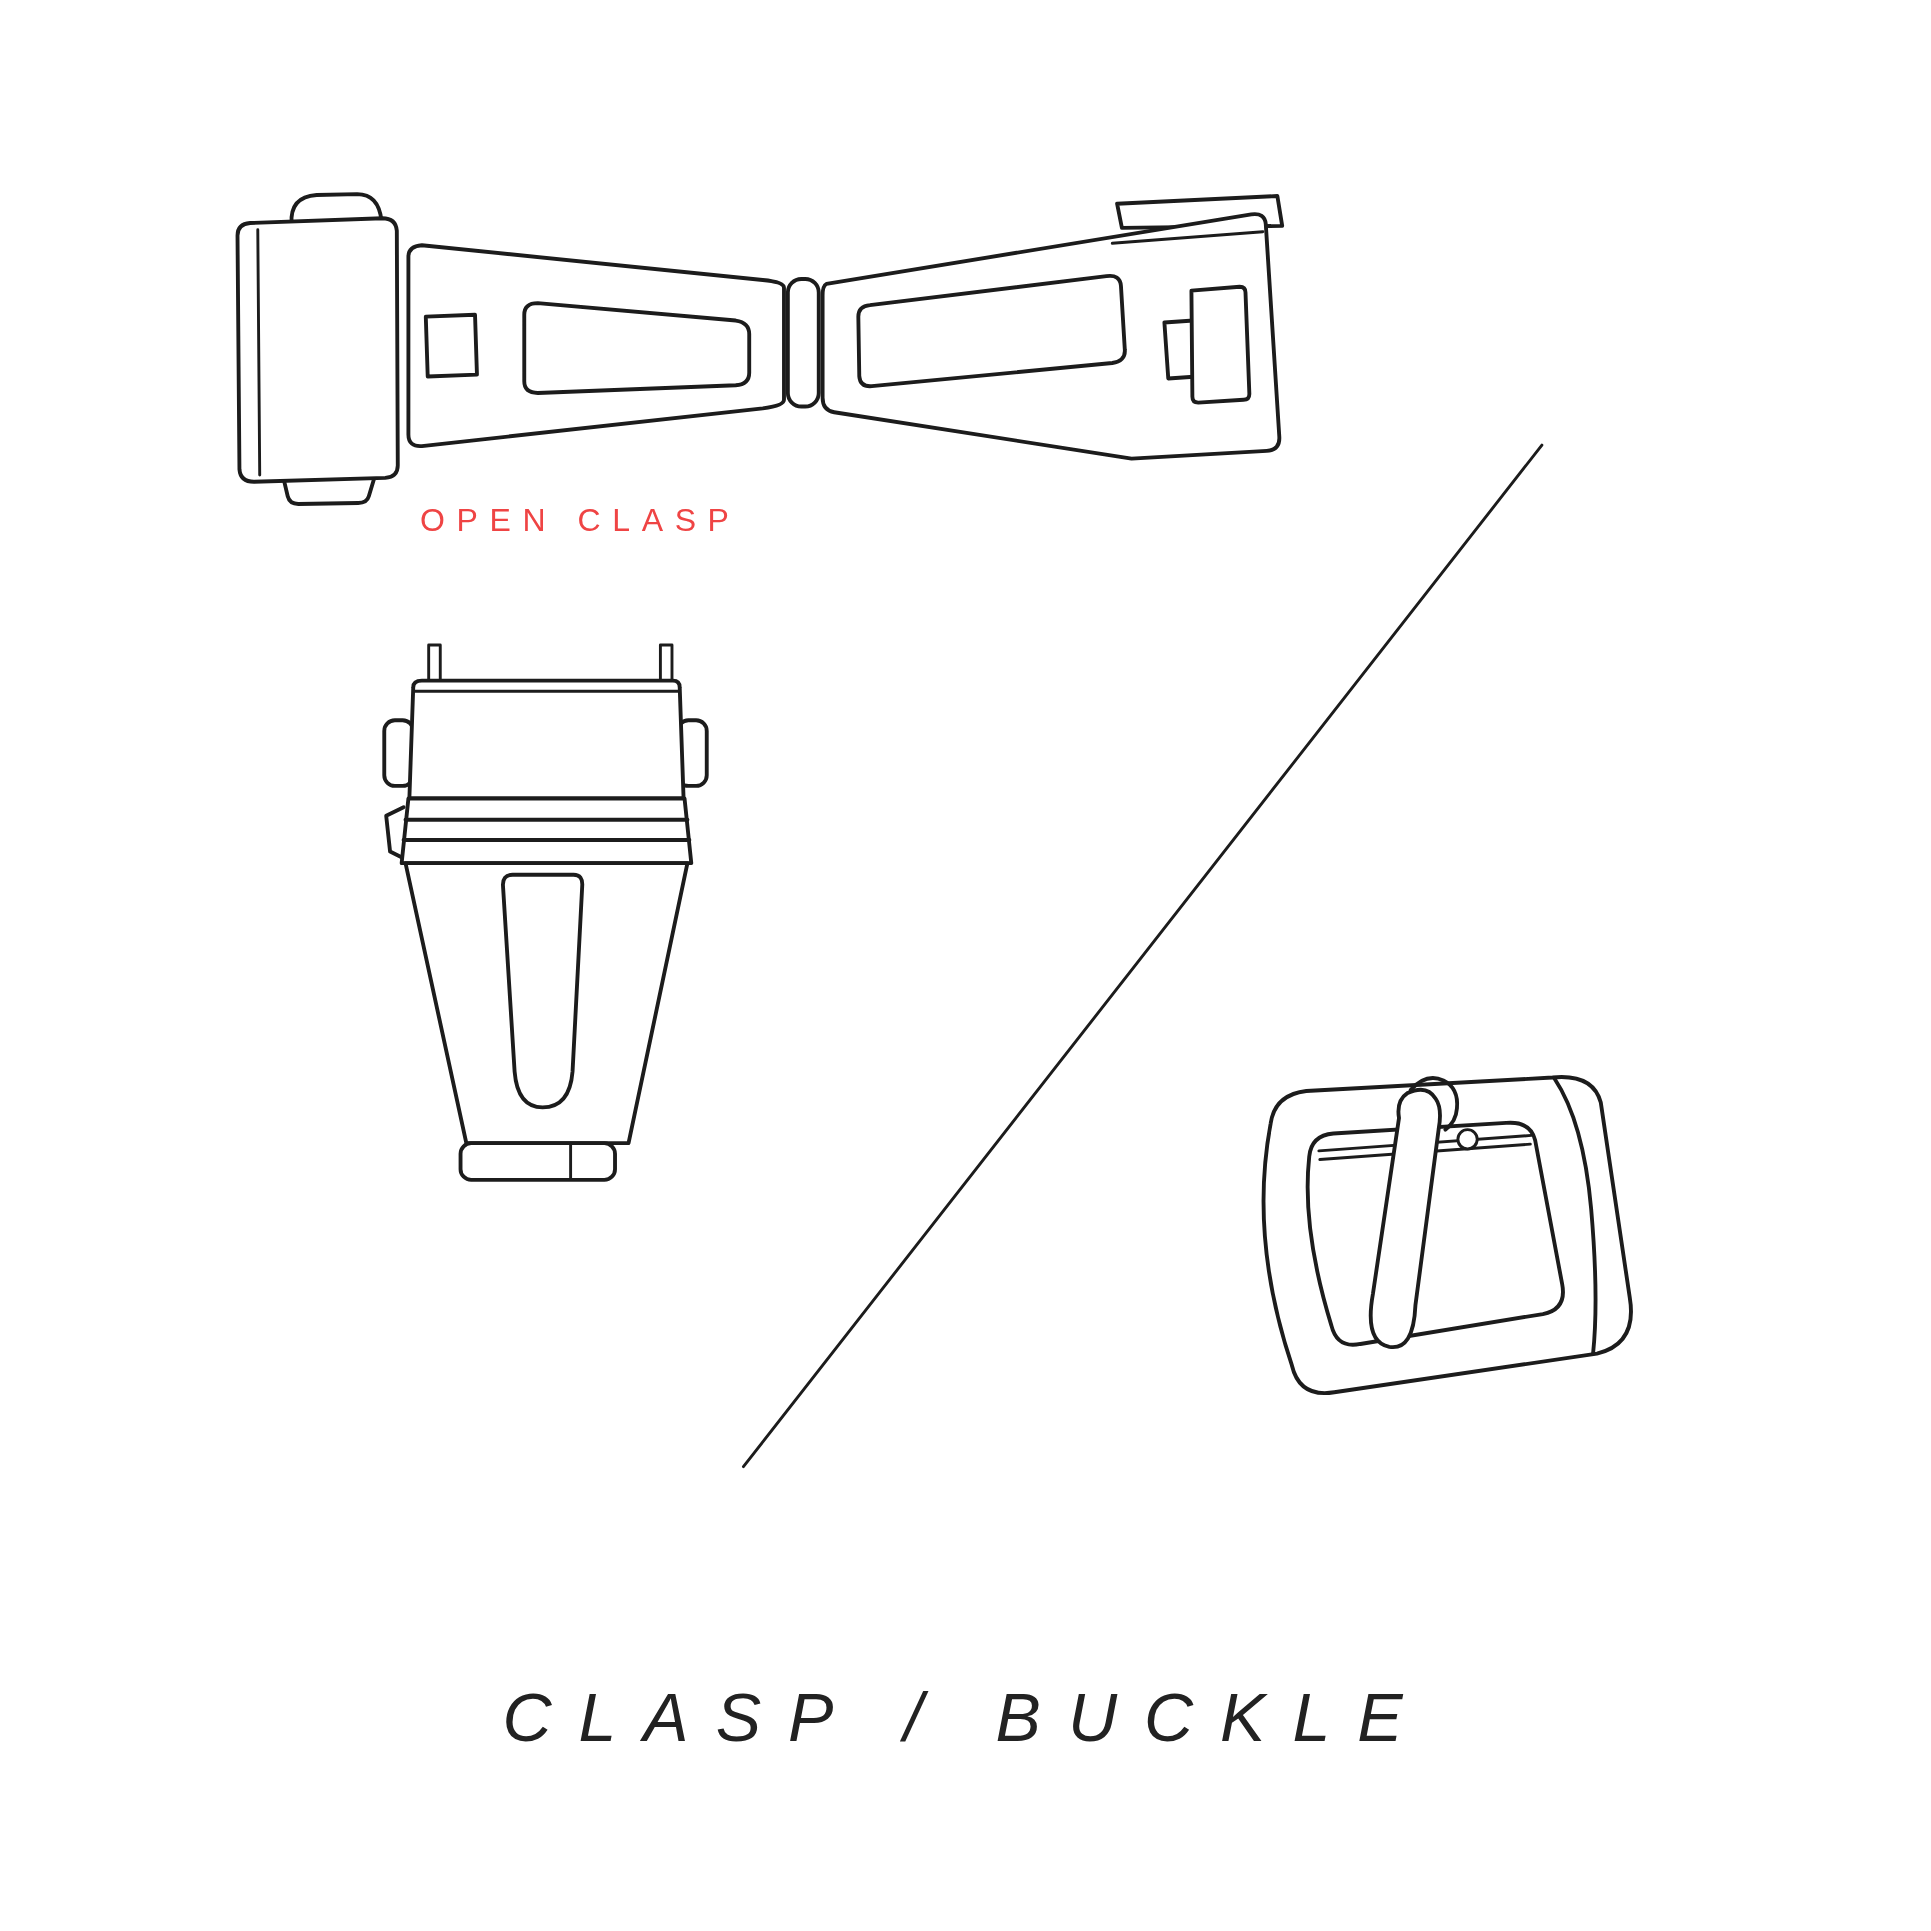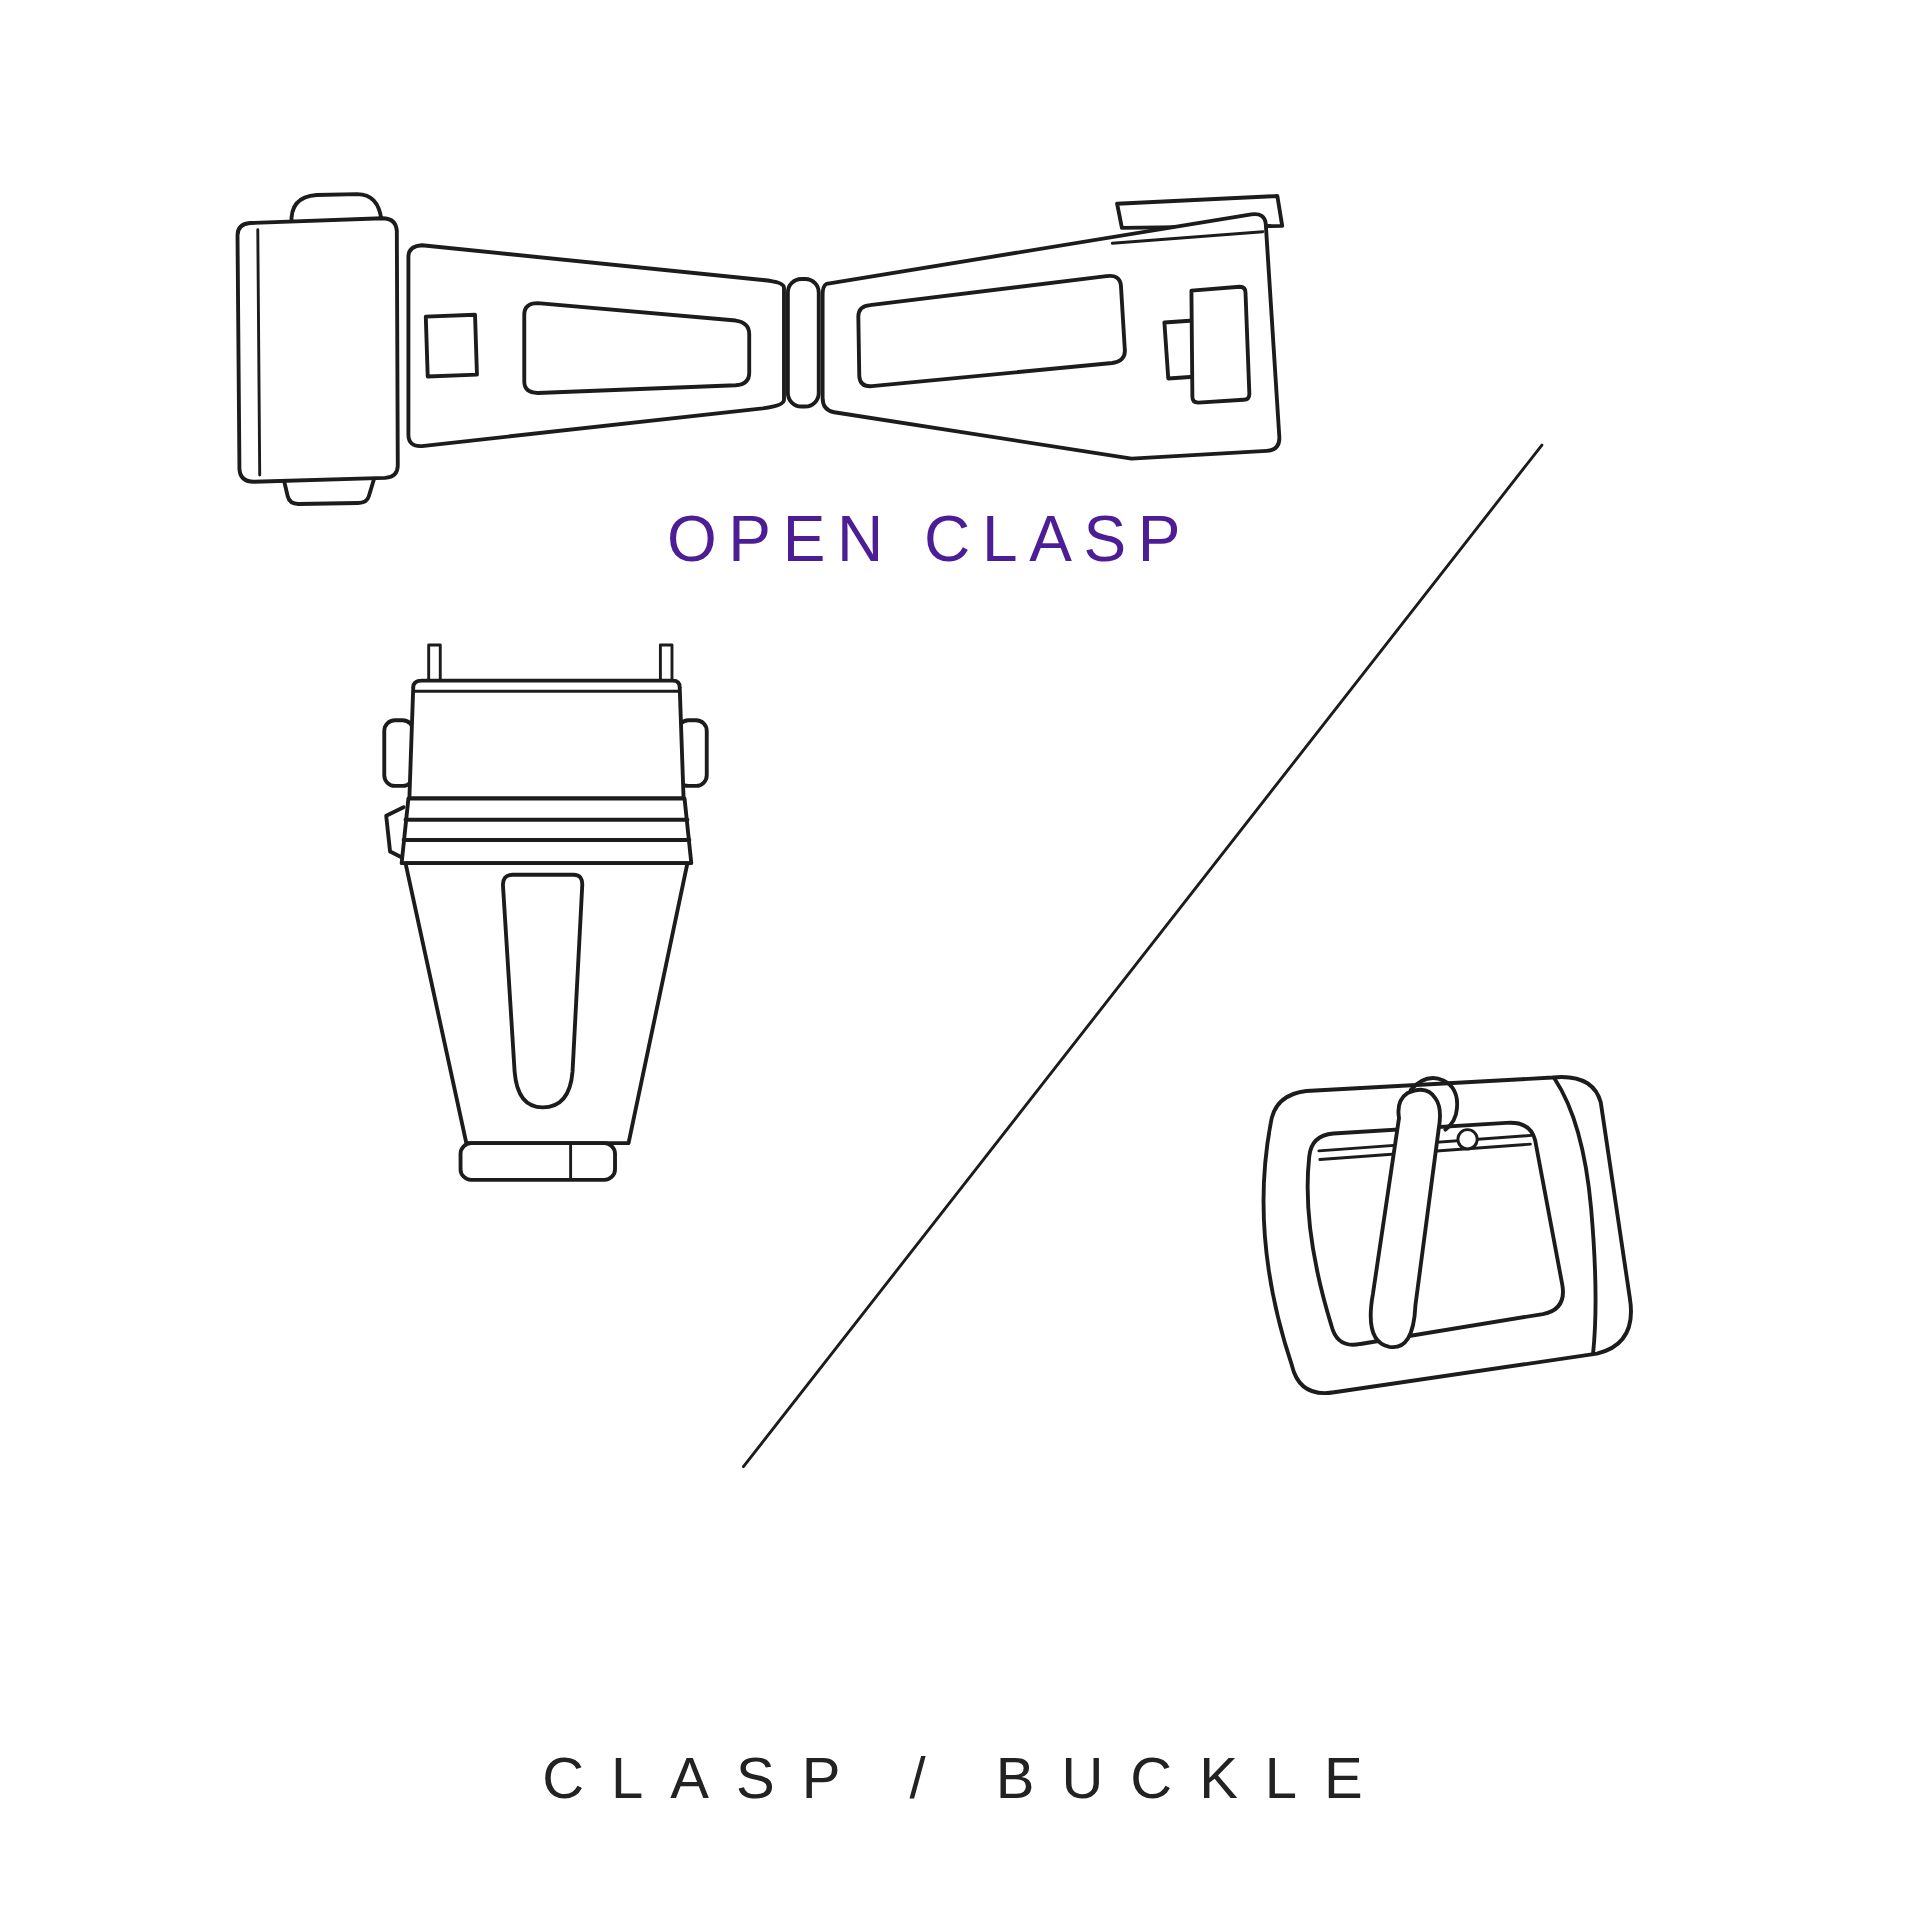--- a/index.html
+++ b/index.html
@@ -13,38 +13,39 @@
     font-family: "Liberation Sans", sans-serif;
   }
   .art {
     position: absolute;
     left: 0; top: 0;
     width: 1931px;
     height: 1931px;
   }
   .fig-label {
     position: absolute;
-    color: #4c1d95;
-    font-size: 64px;
+    color: #ef4444;
+    font-size: 32px;
     letter-spacing: 11.6px;
     font-weight: 400;
-    text-align: right;
+    text-align: left;
     white-space: nowrap;
   }
   .label-open-clasp { left: 420px; top: 502px; width: 772px; }
   .label-closed    { left: 241px; top: 1232px; width: 579px; }
   .page-title {
     position: absolute;
-    left: 92px; top: 1744px; width: 1748px;
+    left: 92px; top: 1678px; width: 1748px;
     color: #222222;
-    font-size: 58px;
+    font-size: 68px;
     letter-spacing: 27px;
     font-weight: 400;
     text-align: center;
     white-space: nowrap;
+    font-style: italic;
   }
 </style>
 </head>
 <body>
 
 <div class="canvas">
 
   <svg class="art" viewBox="0 0 2000 2000" xmlns="http://www.w3.org/2000/svg">
 
     <g fill="#ffffff" stroke="#1c1c1c" stroke-width="4" stroke-linejoin="round" stroke-linecap="round">

